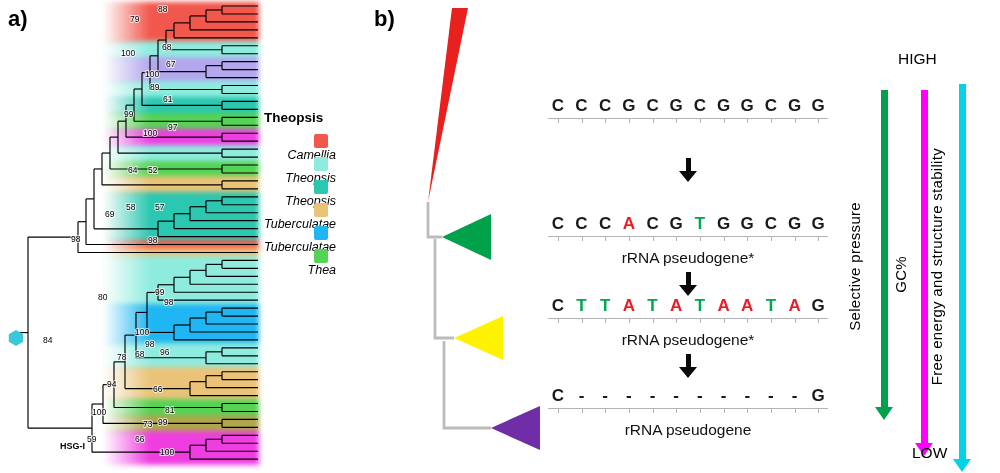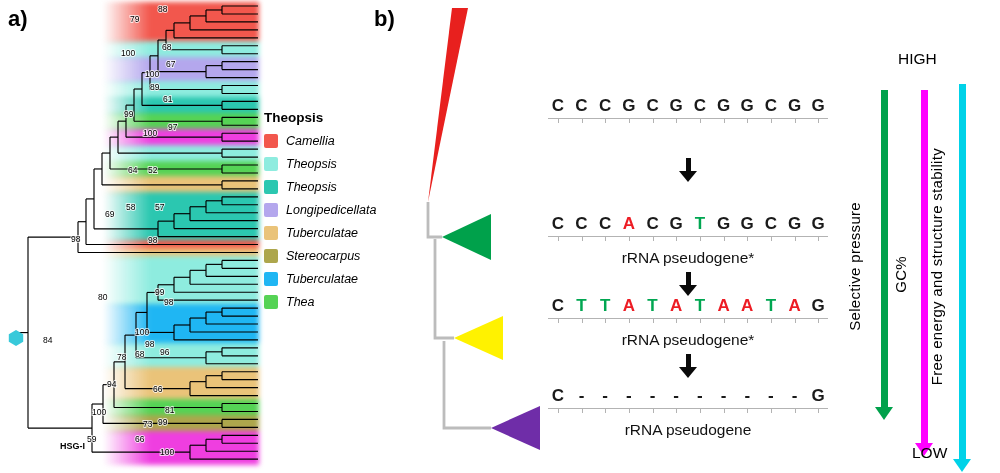--- a/index.html
+++ b/index.html
@@ -12,21 +12,21 @@
   #bands { position:absolute; left:0; top:0; width:370px; height:473px; filter:blur(2.5px); z-index:1; }
   .band { position:absolute; left:103px; width:156px; }
   #treeA { position:absolute; left:0; top:0; z-index:2; }
   #treeA line { stroke:#000; stroke-width:1.15; }
   #treeA text.bs { font-size:8.5px; fill:#000; paint-order:stroke; stroke:rgba(255,255,255,0.75); stroke-width:2px; }
   .root-marker { position:absolute; left:8px; top:330px; width:16px; height:16px; z-index:3;
                  clip-path:polygon(50% 0,95% 26%,95% 74%,50% 100%,5% 74%,5% 26%); }
   #hsg { position:absolute; left:60px; top:441px; font-size:9px; font-weight:bold; color:#000; z-index:4; }
   .legend { position:absolute; left:264px; top:110px; z-index:4; }
   .legend-title { font-size:13.5px; font-weight:bold; color:#000; margin-bottom:9px; }
-  .legend-item { display:flex; align-items:flex-start; height:23px; }
+  .legend-item { display:flex; align-items:flex-end; height:23px;flex-direction:column; }
   .legend-swatch { width:14px; height:14px; border-radius:2px; margin-right:8px; flex:0 0 14px; }
   .legend-label { font-style:italic; font-size:12.5px; color:#000; white-space:nowrap; }
 
   
   #miniTree { position:absolute; left:398px; top:0; z-index:2; }
   #miniTree .gray { fill:none; stroke:#bcbcbc; stroke-width:2.8px; }
 
   
   #seq-steps { position:absolute; left:546px; top:0; width:284px; height:473px; z-index:2; }
   .seq-step { position:absolute; left:0; width:284px; }
@@ -298,30 +298,22 @@
         </div>
         <div class="legend-item">
           <span class="legend-swatch" style="background: rgb(142, 236, 223);"></span>
           <span class="legend-label">Theopsis</span>
         </div>
         <div class="legend-item">
           <span class="legend-swatch" style="background: rgb(43, 199, 176);"></span>
           <span class="legend-label">Theopsis</span>
         </div>
         <div class="legend-item">
-          <span class="legend-swatch" style="background: rgb(180, 167, 237);"></span>
-          <span class="legend-label">Longipedicellata</span>
-        </div>
-        <div class="legend-item">
           <span class="legend-swatch" style="background: rgb(234, 195, 121);"></span>
           <span class="legend-label">Tuberculatae</span>
-        </div>
-        <div class="legend-item">
-          <span class="legend-swatch" style="background: rgb(173, 166, 76);"></span>
-          <span class="legend-label">Stereocarpus</span>
         </div>
         <div class="legend-item">
           <span class="legend-swatch" style="background: rgb(31, 182, 243);"></span>
           <span class="legend-label">Tuberculatae</span>
         </div>
         <div class="legend-item">
           <span class="legend-swatch" style="background: rgb(85, 211, 85);"></span>
           <span class="legend-label">Thea</span>
         </div>
       </div>

